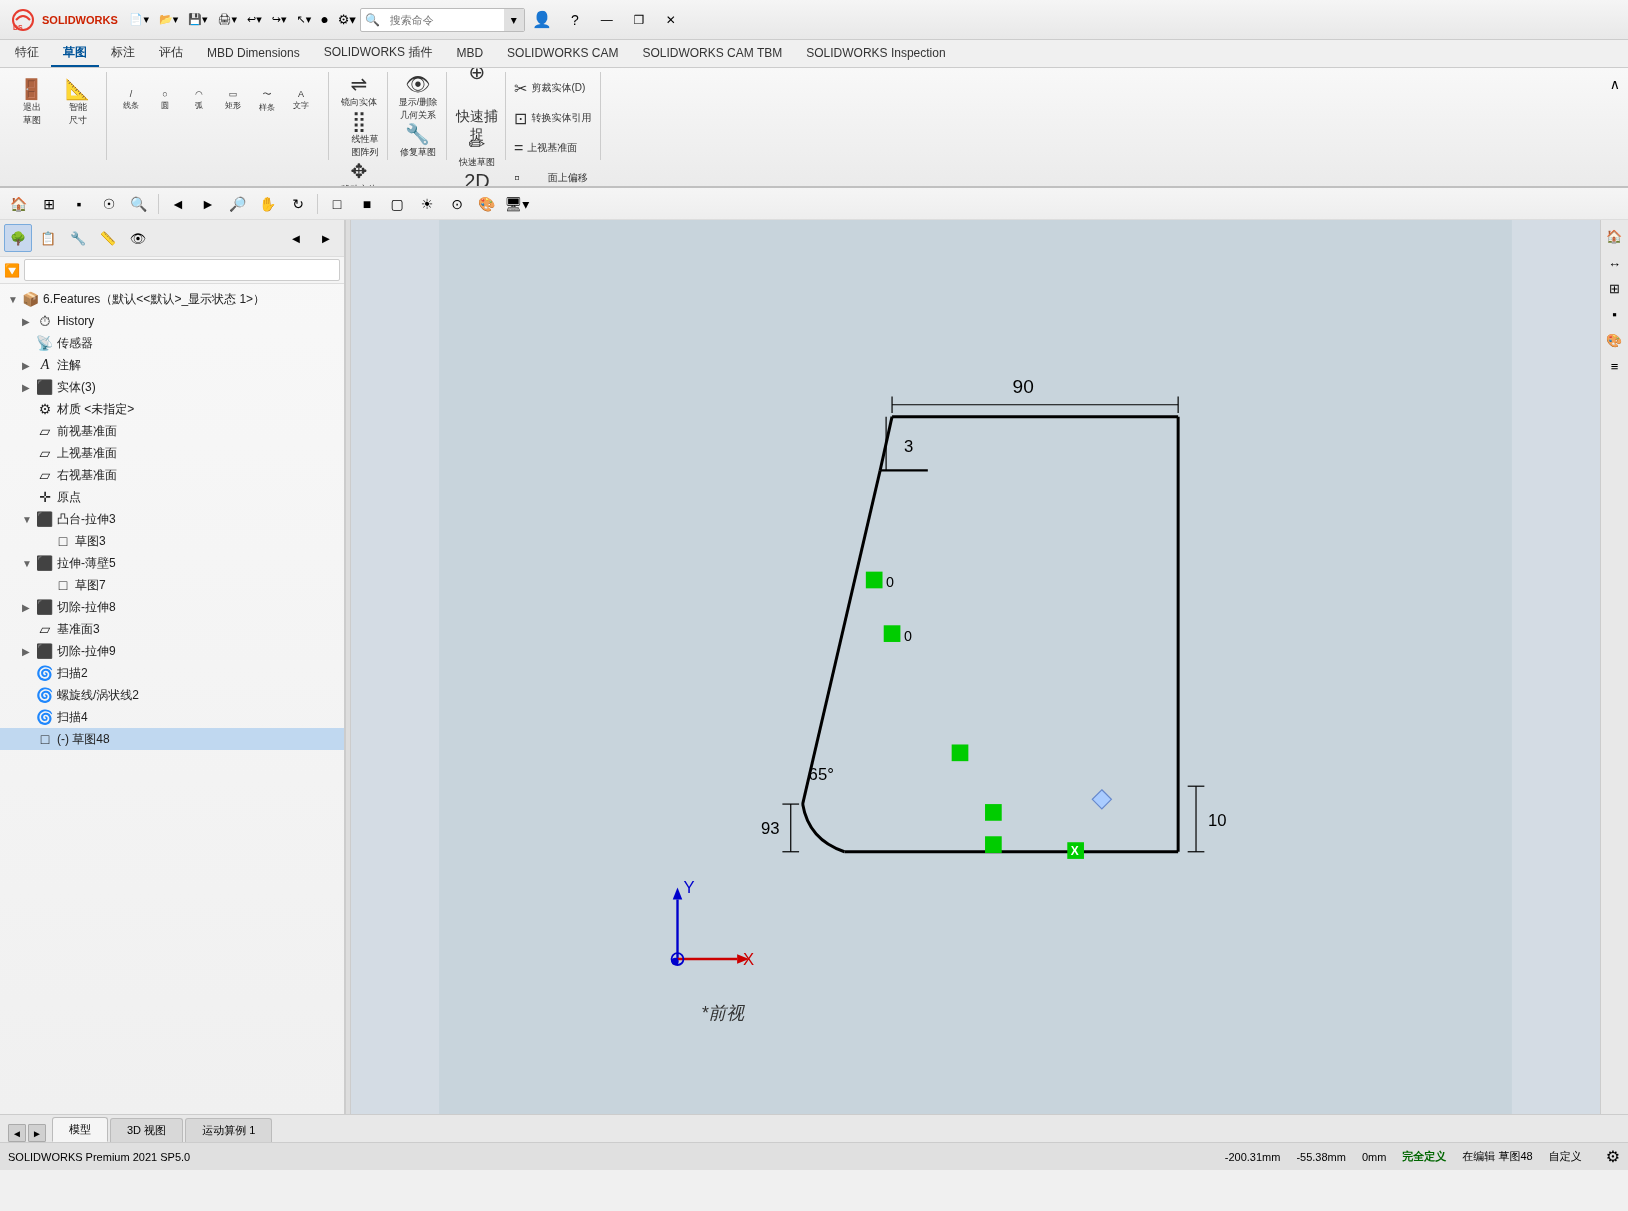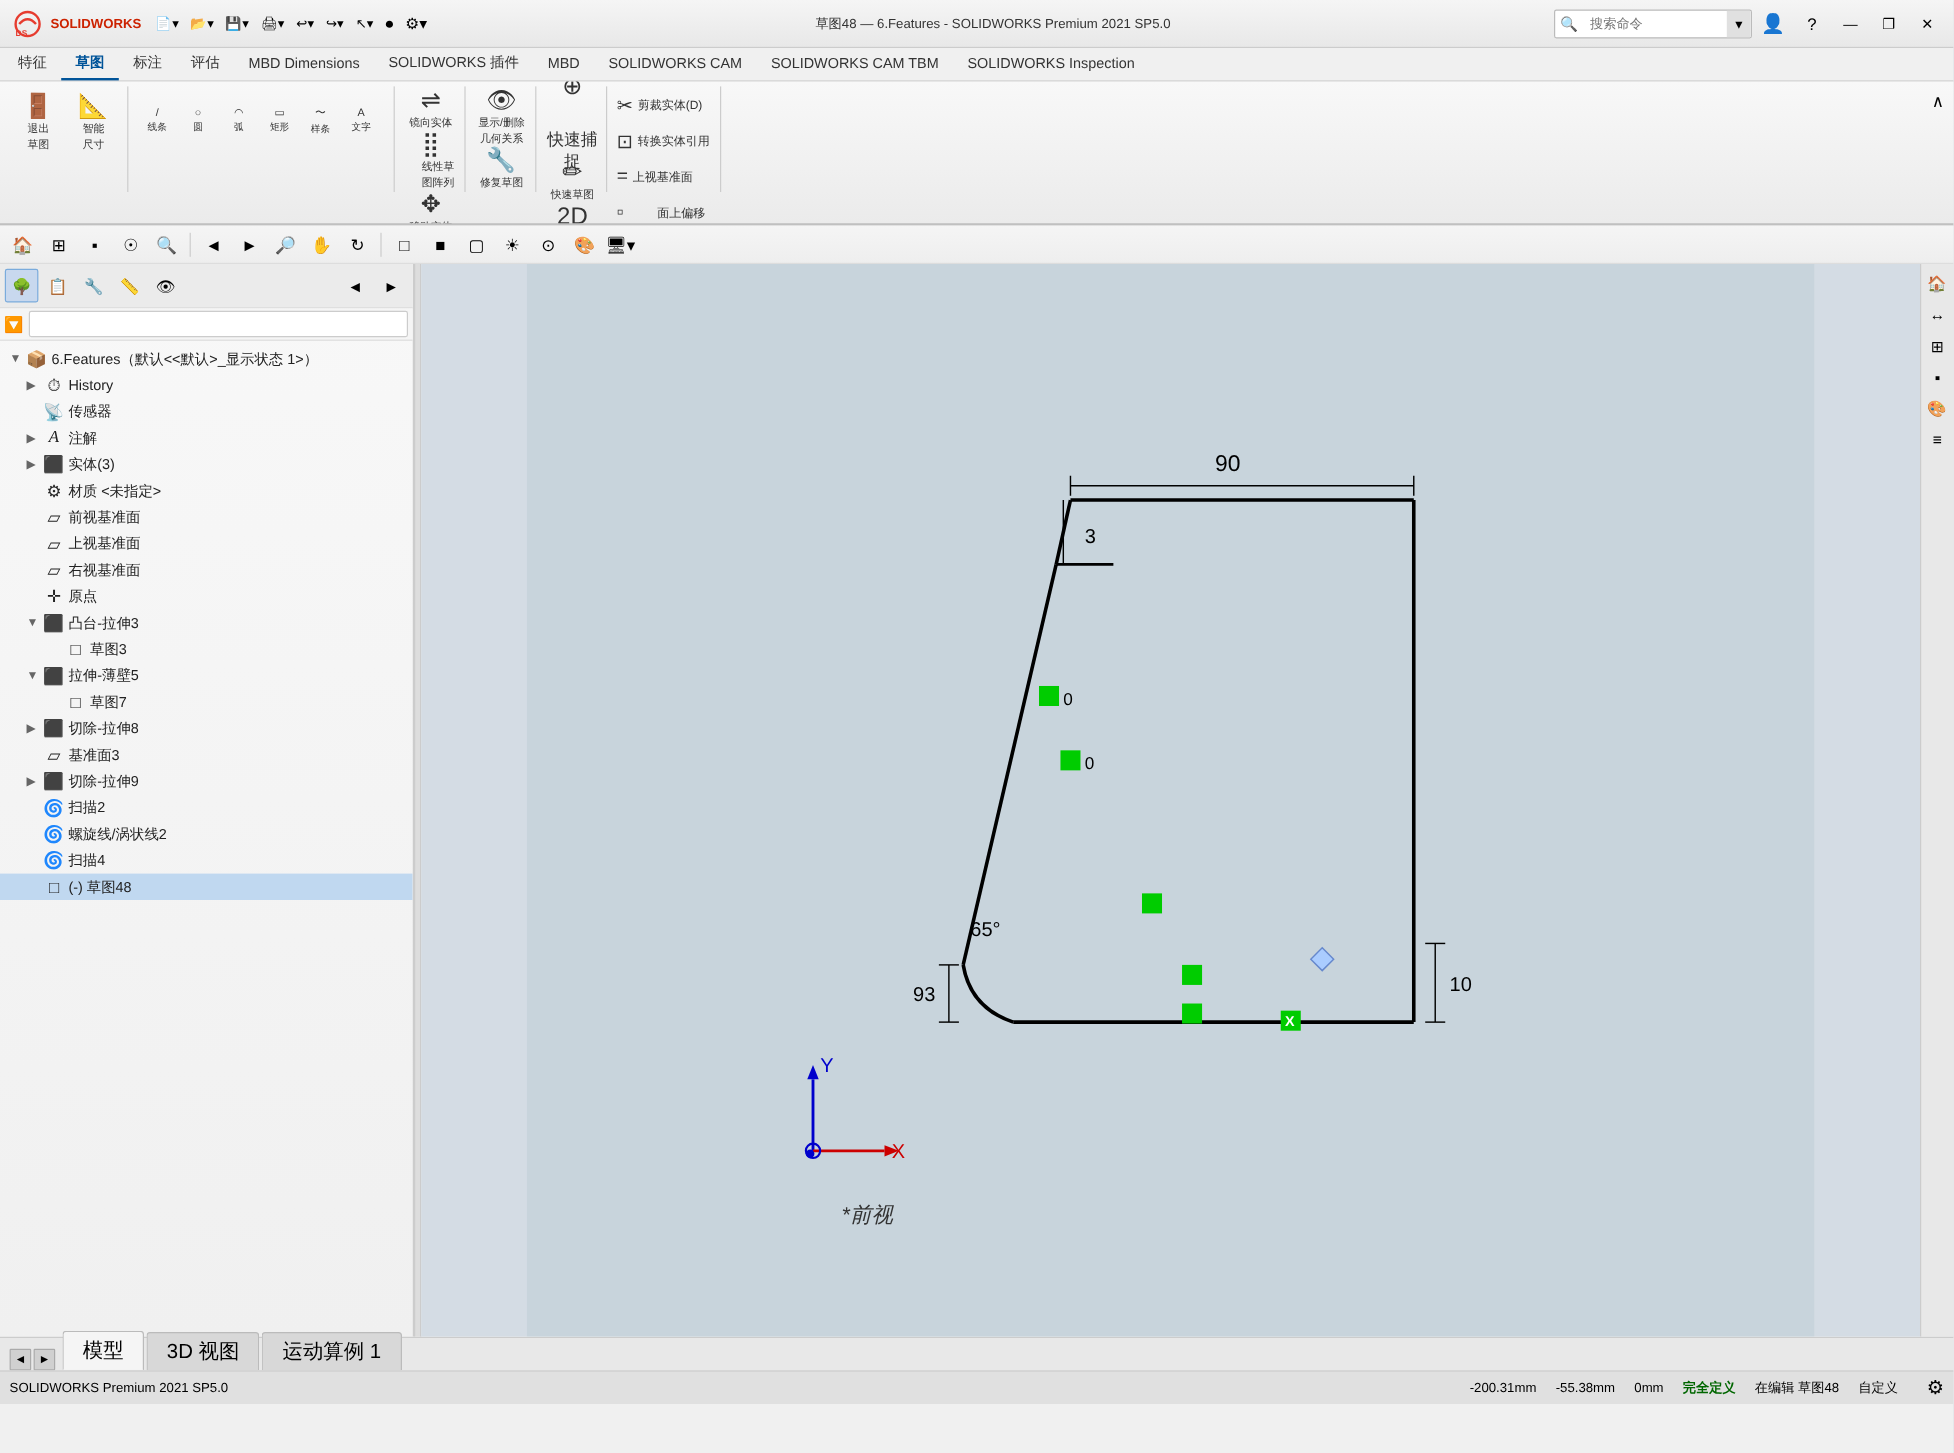--- a/index.html
+++ b/index.html
@@ -136,21 +136,21 @@
     }
     .view-area { display: flex; flex: 1; overflow: hidden; }
 
     
     .bottom-tabs {
       height: 28px; background: #e8e8e8; border-top: 1px solid #ccc;
       display: flex; align-items: flex-end; padding: 0 8px; gap: 0;
     }
     .bottom-tab {
       padding: 4px 16px; background: #d8d8d8; border: 1px solid #bbb;
-      border-bottom: none; cursor: pointer; font-size: 17px; margin-right: 2px;
+      border-bottom: none; cursor: pointer; font-size: 11px; margin-right: 2px;
       border-radius: 3px 3px 0 0;
     }
     .bottom-tab.active { background: #f5f5f5; border-bottom: 1px solid #f5f5f5; }
     .nav-arrows { display: flex; gap: 2px; align-items: center; margin-right: 6px; }
     .nav-btn { width: 18px; height: 18px; border: 1px solid #aaa; background: #d0d0d0; cursor: pointer; font-size: 10px; border-radius: 1px; }
 
     
     .bottom-status {
       height: 28px; background: #e0e0e0; border-top: 1px solid #ccc;
       display: flex; align-items: center; padding: 0 8px; gap: 16px; font-size: 11px;
@@ -176,21 +176,20 @@
     <button style="border:none;background:transparent;cursor:pointer;font-size:11px;padding:2px 4px;">📄▾</button>
     <button style="border:none;background:transparent;cursor:pointer;font-size:11px;padding:2px 4px;">📂▾</button>
     <button style="border:none;background:transparent;cursor:pointer;font-size:11px;padding:2px 4px;">💾▾</button>
     <button style="border:none;background:transparent;cursor:pointer;font-size:11px;padding:2px 4px;">🖨▾</button>
     <button style="border:none;background:transparent;cursor:pointer;font-size:11px;padding:2px 4px;">↩▾</button>
     <button style="border:none;background:transparent;cursor:pointer;font-size:11px;padding:2px 4px;">↪▾</button>
     <button style="border:none;background:transparent;cursor:pointer;font-size:11px;padding:2px 4px;">↖▾</button>
     <button style="border:none;background:transparent;cursor:pointer;font-size:13px;padding:2px 4px;">⏺</button>
     <button style="border:none;background:transparent;cursor:pointer;font-size:13px;padding:2px 4px;">⚙▾</button>
   </div>
-  <div class="title-text" style="font-size:11px;color:#333;">草图48 — 6.Features - SOLIDWORKS Premium 2021 SP5.0</div>
   <div style="display:flex;align-items:center;gap:4px;">
 
     <div class="search-box">
       <span style="padding:0 4px;font-size:12px;">🔍</span>
       <input type="text" style="border: none; outline: none; width: 120px; font-size: 11px;" placeholder="搜索命令">
       <button style="border:none;background:#e0e0e0;height:24px;width:20px;cursor:pointer;">▾</button>
     </div>
     <button class="user-btn">👤</button>
     <button class="help-btn">?</button>
     <button style="width:28px;height:22px;border:none;background:transparent;cursor:pointer;font-size:12px;">—</button>

